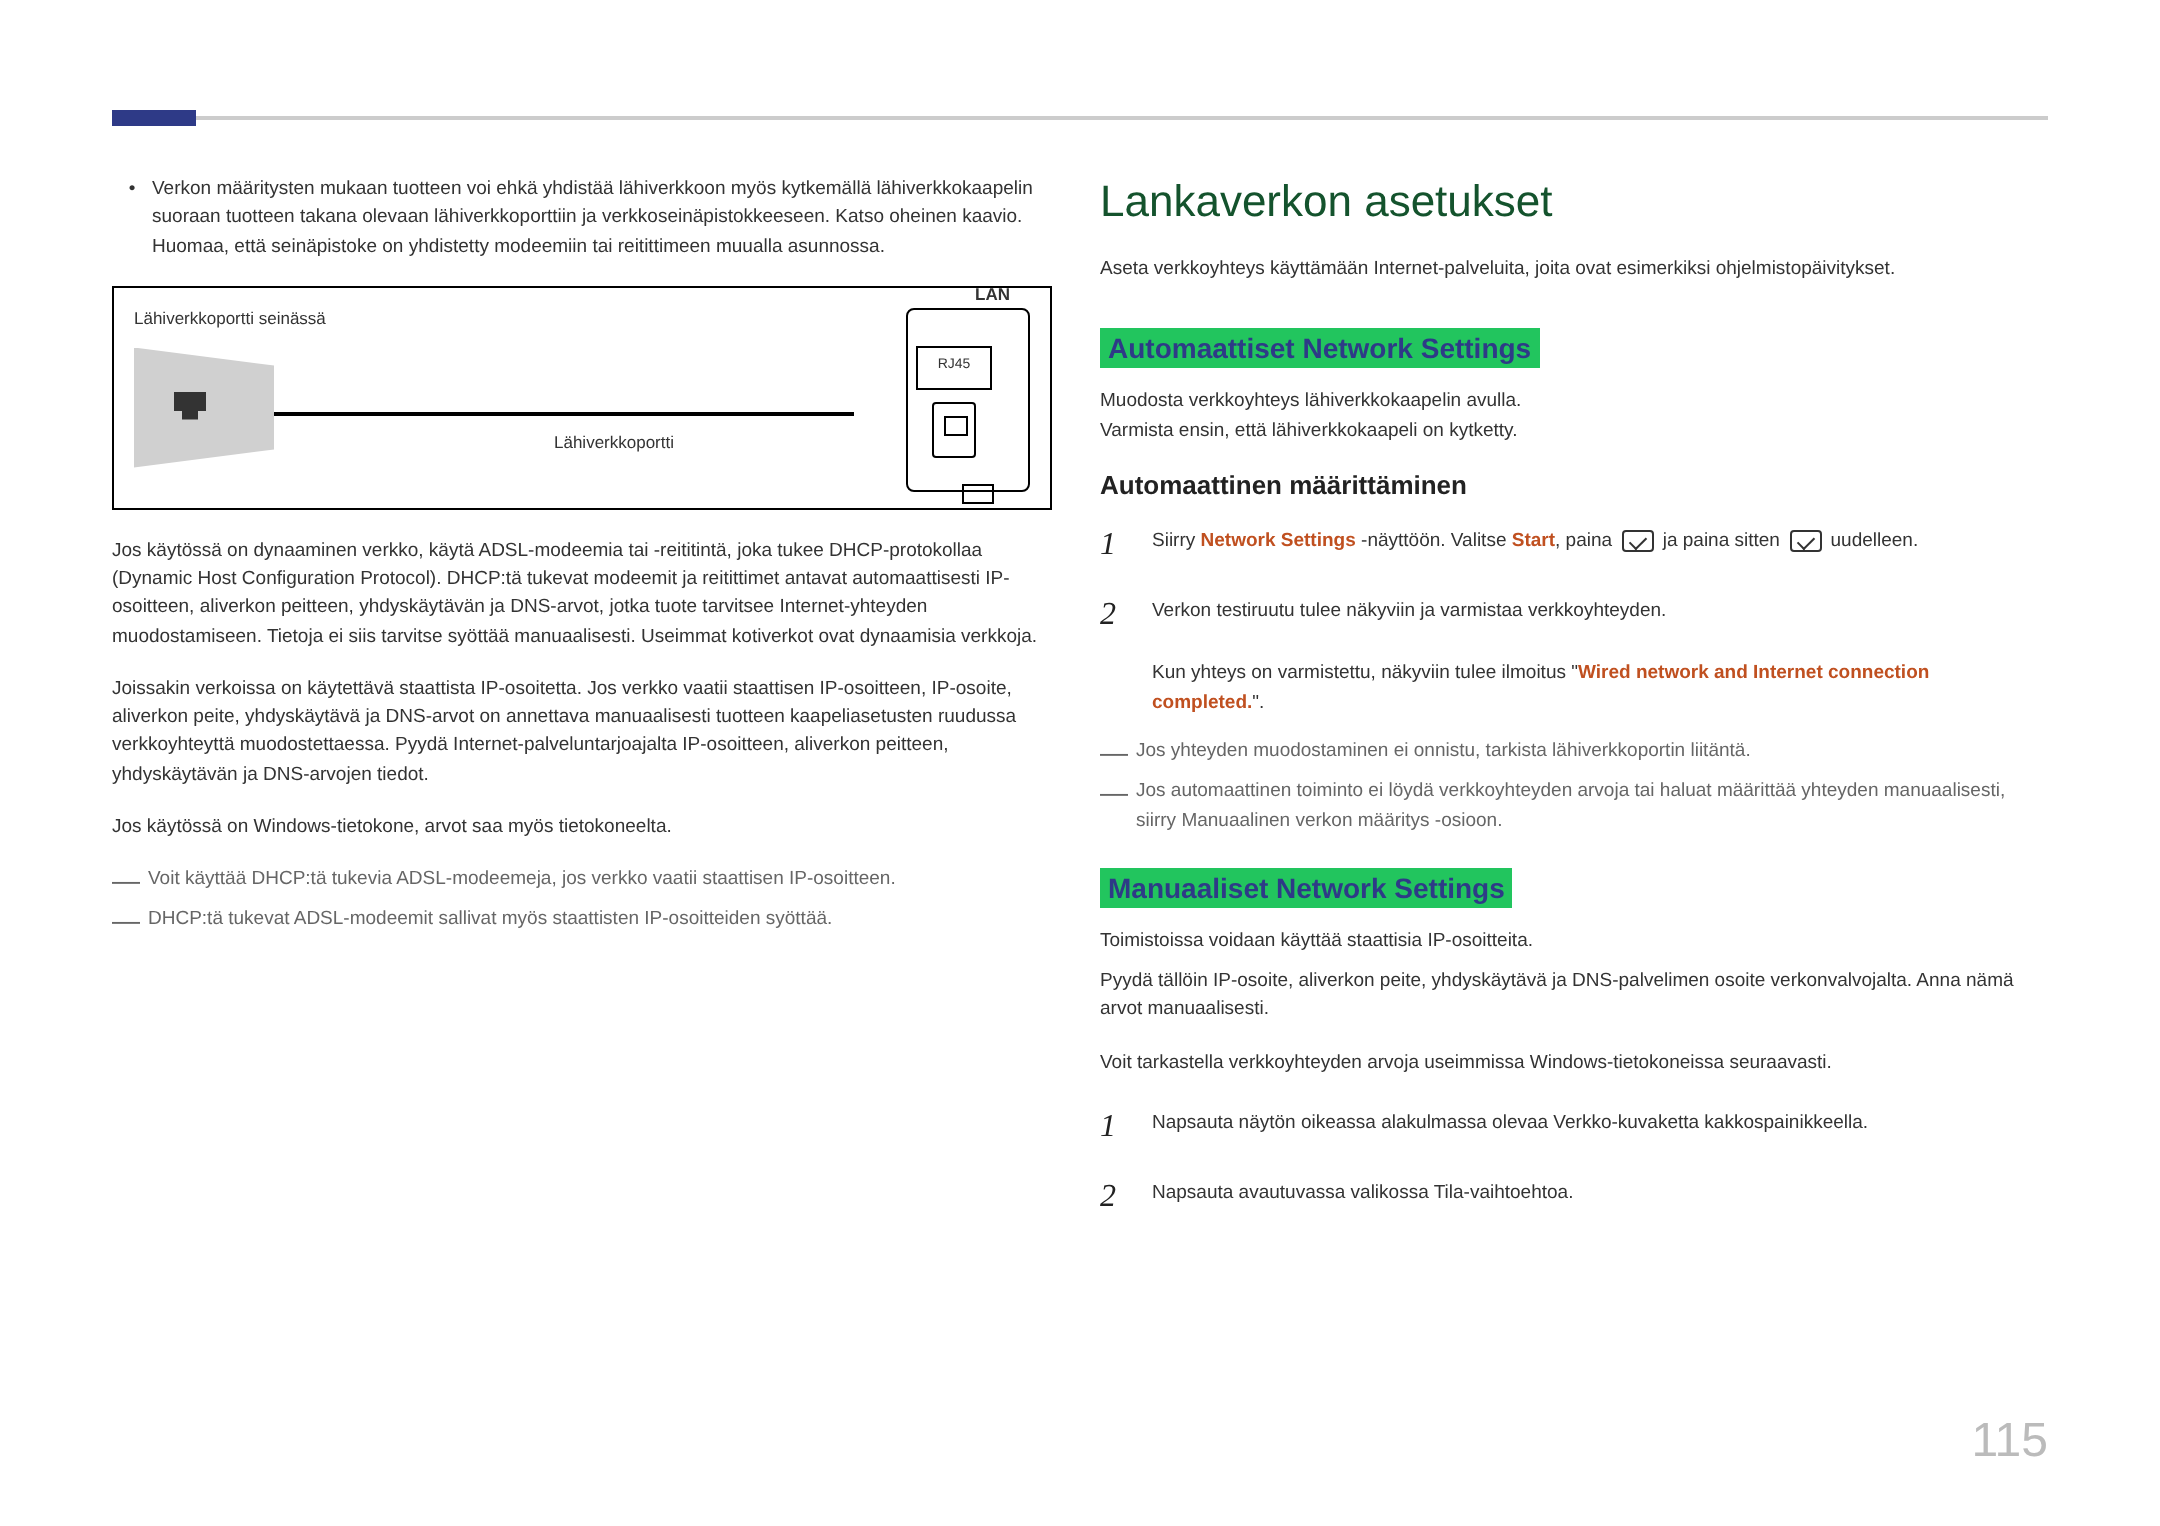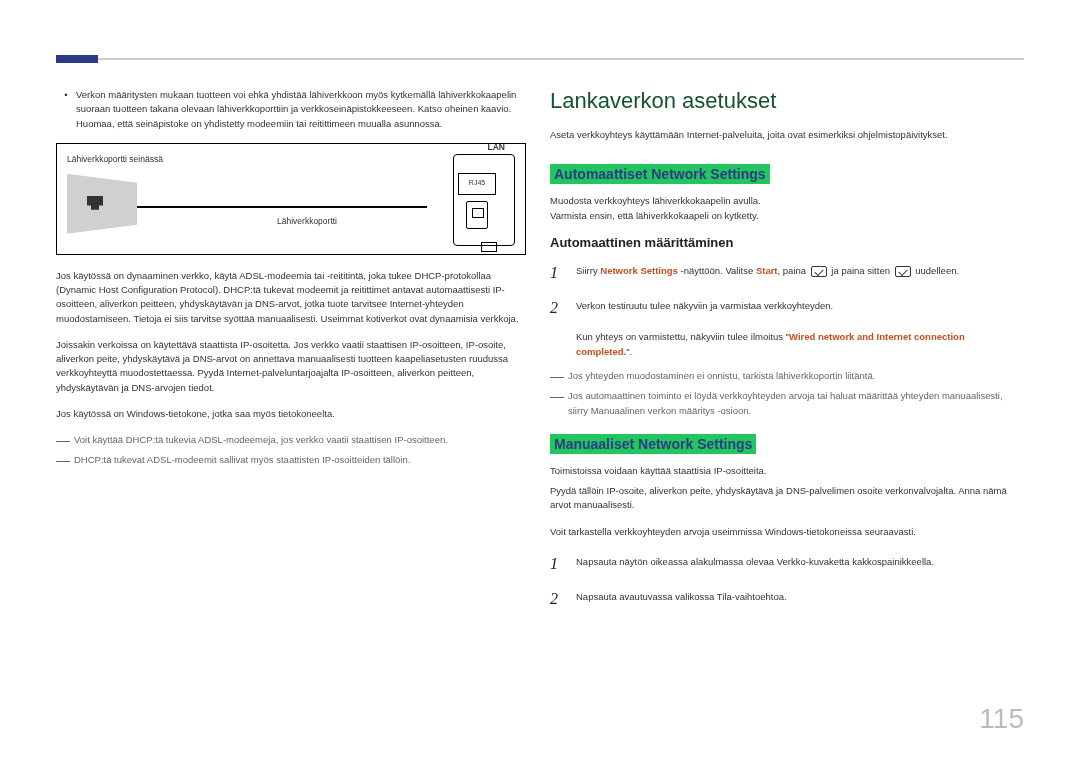--- a/index.html
+++ b/index.html
@@ -32,21 +32,21 @@
 h1{font-size:22px;font-weight:normal;color:#14532d;margin-bottom:14px}
 .hilite{display:inline-block;background:#22c55e;color:#2e3a87;font-weight:bold;font-size:14px;padding:2px 4px;margin:10px 0 10px 0}
 .sub{font-size:13px;font-weight:bold;color:#222;margin:12px 0 10px 0}
 .num-item{display:flex;font-size:9.5px;line-height:1.6;margin-bottom:10px}
 .num-item .num{font-family:Georgia,serif;font-style:italic;font-size:16px;width:26px;flex-shrink:0;color:#222}
 .num-item .ntxt{flex:1;padding-top:3px}
 .brand{color:#c05020;font-weight:bold}
 .brand2{color:#c05020;font-weight:bold}
 .icon-box{display:inline-block;width:16px;height:11px;border:1px solid #333;border-radius:2px;vertical-align:middle;margin:0 2px;position:relative}
 .icon-box::after{content:'';position:absolute;left:3px;top:2px;width:7px;height:4px;border-left:1.5px solid #333;border-bottom:1.5px solid #333;transform:rotate(-45deg)}
-.pagenum{position:absolute;bottom:28px;right:56px;font-size:28px;color:#bbb;font-weight:300}
+.pagenum{position:absolute;bottom:28px;right:56px;font-size:24px;color:#bbb;font-weight:300}
 </style>
 </head>
 <body>
 
 <div class="top-bar"></div>
 
 <div class="col col-left">
   <div class="bullet-list">
     <div class="bullet">
         <span class="dot">•</span>
@@ -62,28 +62,28 @@
     <div class="lan-label">LAN</div>
     <div class="device">
       <div class="rj45-box">RJ45</div>
       <div class="rj45-port"></div>
     </div>
     <div class="connector"></div>
   </div>
 
   <div class="para">Jos käytössä on dynaaminen verkko, käytä ADSL-modeemia tai -reititintä, joka tukee DHCP-protokollaa (Dynamic Host Configuration Protocol). DHCP:tä tukevat modeemit ja reitittimet antavat automaattisesti IP-osoitteen, aliverkon peitteen, yhdyskäytävän ja DNS-arvot, jotka tuote tarvitsee Internet-yhteyden muodostamiseen. Tietoja ei siis tarvitse syöttää manuaalisesti. Useimmat kotiverkot ovat dynaamisia verkkoja.</div>
   <div class="para">Joissakin verkoissa on käytettävä staattista IP-osoitetta. Jos verkko vaatii staattisen IP-osoitteen, IP-osoite, aliverkon peite, yhdyskäytävä ja DNS-arvot on annettava manuaalisesti tuotteen kaapeliasetusten ruudussa verkkoyhteyttä muodostettaessa. Pyydä Internet-palveluntarjoajalta IP-osoitteen, aliverkon peitteen, yhdyskäytävän ja DNS-arvojen tiedot.</div>
-  <div class="para">Jos käytössä on Windows-tietokone, jotka saa myös tietokoneelta.</div>
+  <div class="para">Jos käytössä on Windows-tietokone, arvot saa myös tietokoneelta.</div>
   <div class="dash-note">
       <span class="dash">―</span>
       <span class="ntxt">Voit käyttää DHCP:tä tukevia ADSL-modeemeja, jos verkko vaatii staattisen IP-osoitteen.</span>
     </div>
   <div class="dash-note">
       <span class="dash">―</span>
-      <span class="ntxt">DHCP:tä tukevat ADSL-modeemit sallivat myös staattisten IP-osoitteiden tällöin.</span>
+      <span class="ntxt">DHCP:tä tukevat ADSL-modeemit sallivat myös staattisten IP-osoitteiden syöttää.</span>
     </div>
 </div>
 
 <div class="col col-right">
   <h1>Lankaverkon asetukset</h1>
   <div class="para">Aseta verkkoyhteys käyttämään Internet-palveluita, joita ovat esimerkiksi ohjelmistopäivitykset.</div>
 
   <div class="hilite">Automaattiset Network Settings</div>
   <div class="para" style="margin-bottom:0">Muodosta verkkoyhteys lähiverkkokaapelin avulla.</div>
   <div class="para">Varmista ensin, että lähiverkkokaapeli on kytketty.</div>

